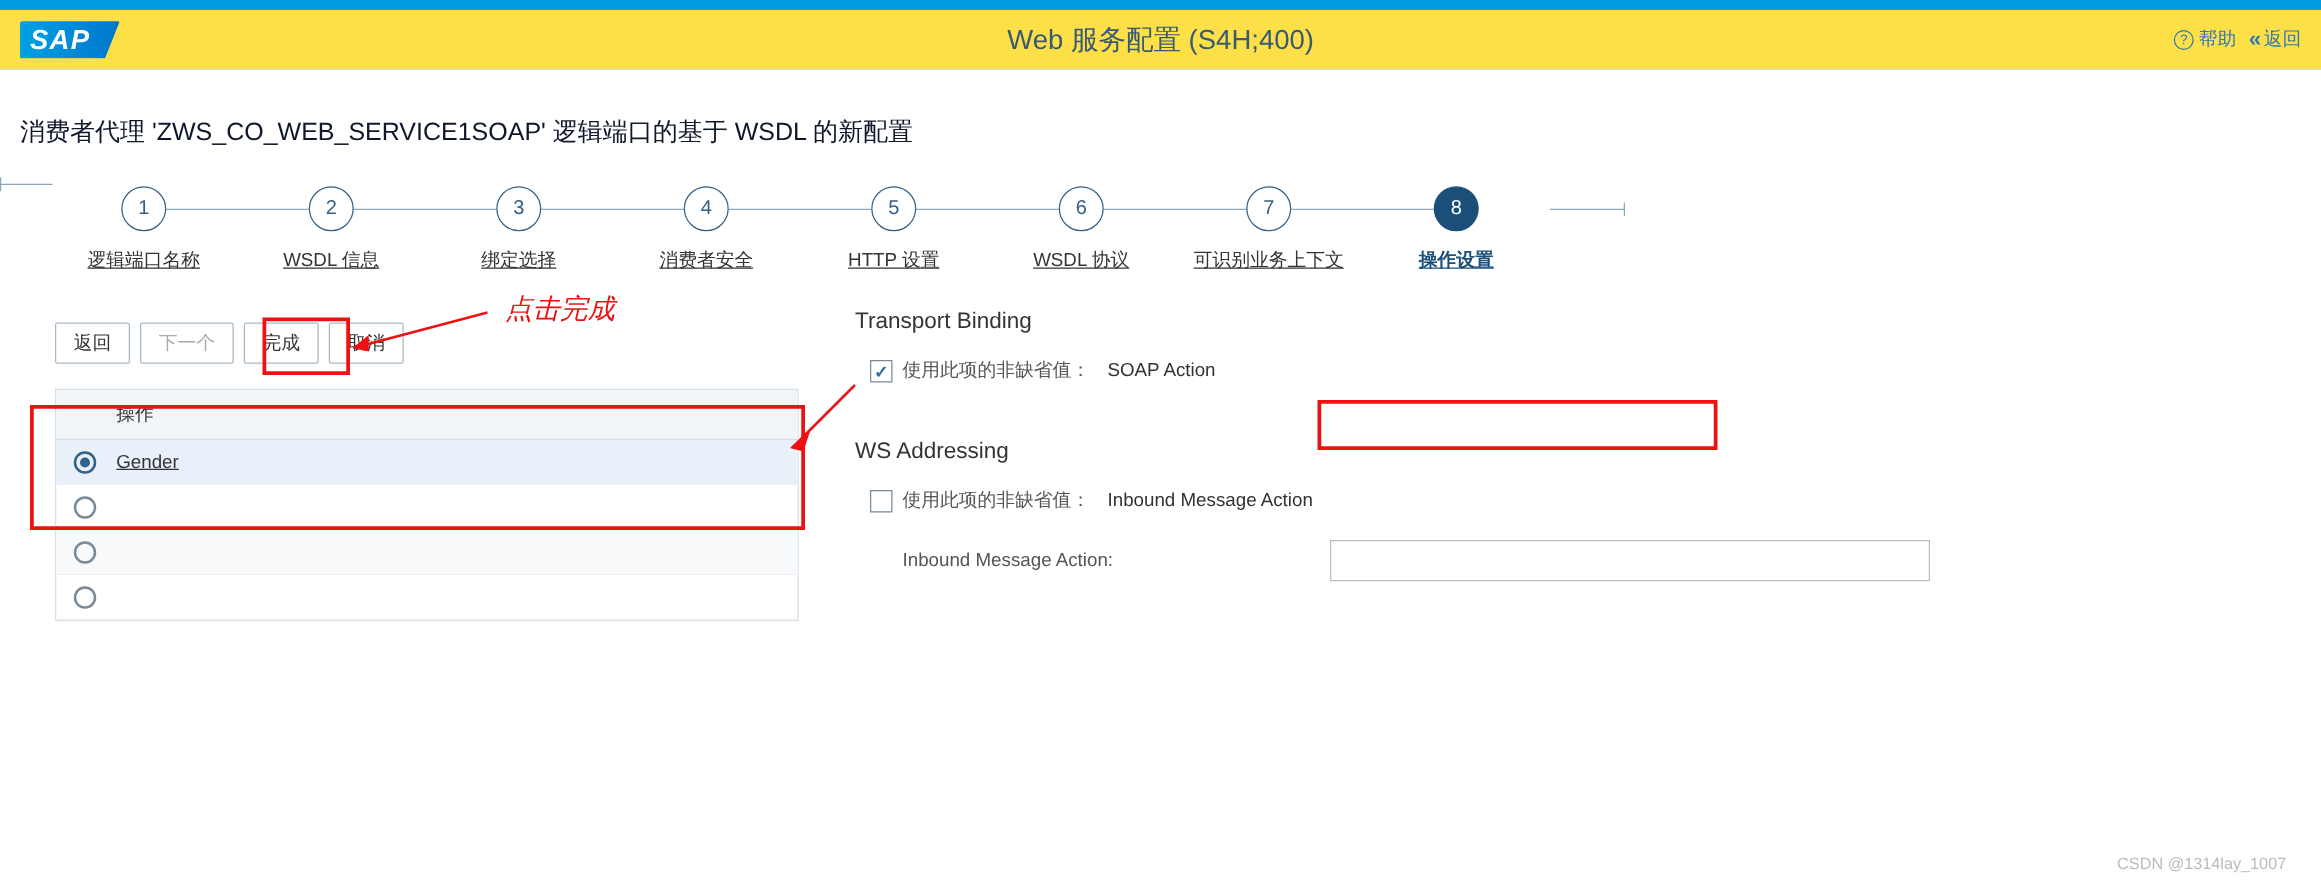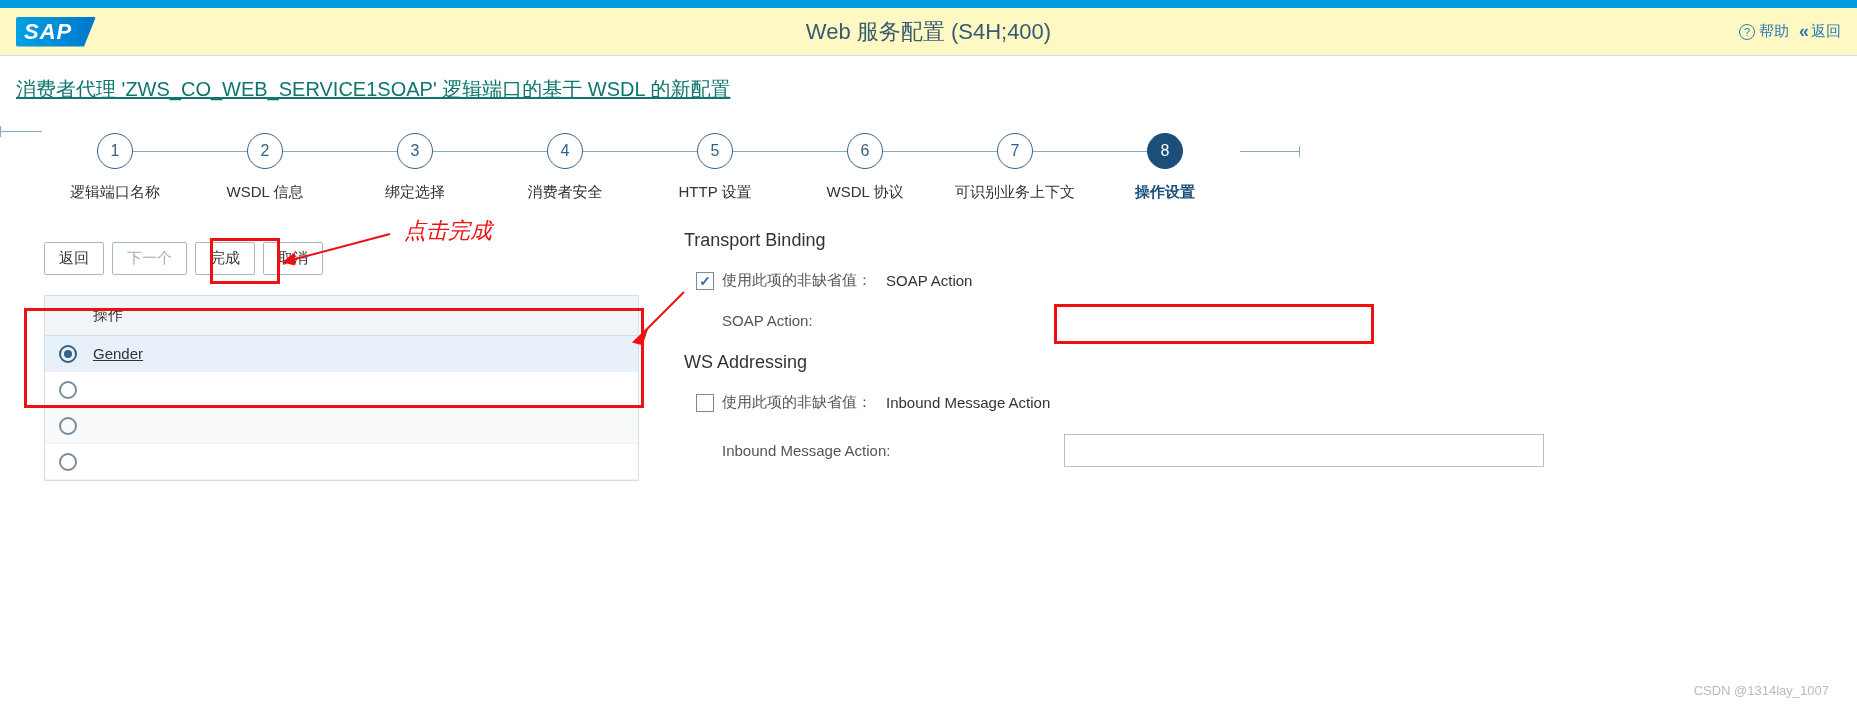--- a/index.html
+++ b/index.html
@@ -1,32 +1,32 @@
 <!DOCTYPE html>
 <html><head>
 <meta charset="utf-8">
 <style>
   * { box-sizing: border-box; margin: 0; padding: 0; }
   body { font-family: Arial, "Microsoft YaHei", sans-serif; background: #fff; color: #333; width: 1857px; }
   .top-bar { height: 8px; background: #009de0; }
-  .header { display: flex; align-items: center; height: 48px; background: #fef9c3; border-bottom: 1px solid #ccdbe8; padding: 0 16px; position: relative; }
+  .header { display: flex; align-items: center; height: 48px; background: #fde047; border-bottom: 1px solid #ccdbe8; padding: 0 16px; position: relative; }
   .sap-logo { font-weight: bold; font-style: italic; font-size: 22px; color: #fff; background: linear-gradient(90deg, #00a1e4, #0076cb); padding: 2px 10px 2px 8px; border-radius: 2px; letter-spacing: 1px; clip-path: polygon(0 0, 100% 0, 85% 100%, 0 100%); width: 80px; }
   .header-title { position: absolute; left: 50%; transform: translateX(-50%); font-size: 22px; color: #3a5a73; }
   .header-right { position: absolute; right: 16px; display: flex; align-items: center; gap: 10px; }
   .help-link { color: #3178b5; font-size: 15px; display: flex; align-items: center; gap: 4px; cursor: pointer; }
   .help-icon { width: 16px; height: 16px; border: 1.5px solid #3178b5; border-radius: 50%; display: inline-flex; align-items: center; justify-content: center; font-size: 11px; color: #3178b5; }
   .back-link { color: #3178b5; font-size: 15px; display: flex; align-items: center; gap: 2px; cursor: pointer; }
   .back-chevrons { color: #3178b5; font-size: 18px; font-weight: bold; }
-  .page-title { font-size: 20px; color: #0f766e; padding: 20px 16px 10px 16px; text-decoration: underline; }
+  .page-title { font-size: 20px; color: #0f172a; padding: 36px 16px 10px 16px; }
   .wizard { display: flex; align-items: flex-start; padding: 20px 16px 10px 40px; position: relative; }
   .step { display: flex; flex-direction: column; align-items: center; position: relative; width: 150px; }
   .step:first-child { width: 120px; }
   .step-circle { width: 36px; height: 36px; border: 1.5px solid #346187; border-radius: 50%; display: flex; align-items: center; justify-content: center; font-size: 16px; color: #346187; background: #fff; z-index: 2; }
   .step.active .step-circle { background: #1b4f7a; color: #fff; border-color: #1b4f7a; }
-  .step-label { margin-top: 14px; font-size: 15px; color: #333; white-space: nowrap; }
+  .step-label { margin-top: 14px; font-size: 15px; color: #333; white-space: nowrap; text-decoration: underline; }
   .step.active .step-label { color: #1b4f7a; font-weight: bold; }
   .step-line { position: absolute; top: 18px; height: 1px; background: #8aa9bd; z-index: 1; }
   .wizard-lead { position: absolute; top: 18px; left: 0; width: 42px; height: 1px; background: #8aa9bd; }
   .wizard-lead::before { content: ""; position: absolute; left: 0; top: -5px; width: 1px; height: 11px; background: #8aa9bd; }
   .wizard-trail { position: absolute; top: 18px; right: -60px; width: 60px; height: 1px; background: #8aa9bd; }
   .wizard-trail::after { content: ""; position: absolute; right: 0; top: -5px; width: 1px; height: 11px; background: #8aa9bd; }
   .content-area { display: flex; padding: 0 16px 0 44px; gap: 40px; position: relative; }
   .left-panel { width: 600px; position: relative; }
   .btn-row { display: flex; gap: 8px; margin-bottom: 20px; margin-top: 30px; position: relative; }
   .btn { border: 1px solid #aab9c7; background: #fff; padding: 6px 14px; font-size: 15px; color: #333; cursor: pointer; border-radius: 2px; }
@@ -170,23 +170,20 @@
 
     <div class="form-row">
       <div class="checkbox-wrap">
         <div class="checkbox checked">✓</div>
       </div>
       <span class="form-label">使用此项的非缺省值：</span>
       <span class="form-value-label">SOAP Action</span>
     </div>
 
     <div class="input-row" style="position:relative;">
-      <div class="input-label-area">
-        <span class="form-label">SOAP Action:</span>
-      </div>
       <div class="annotation-box" style="left:370px; top:-8px; width:320px; height:40px;"></div>
     </div>
 
     <div class="section-title" style="">WS Addressing</div>
 
     <div class="form-row">
       <div class="checkbox-wrap">
         <div class="checkbox"></div>
       </div>
       <span class="form-label">使用此项的非缺省值：</span>

